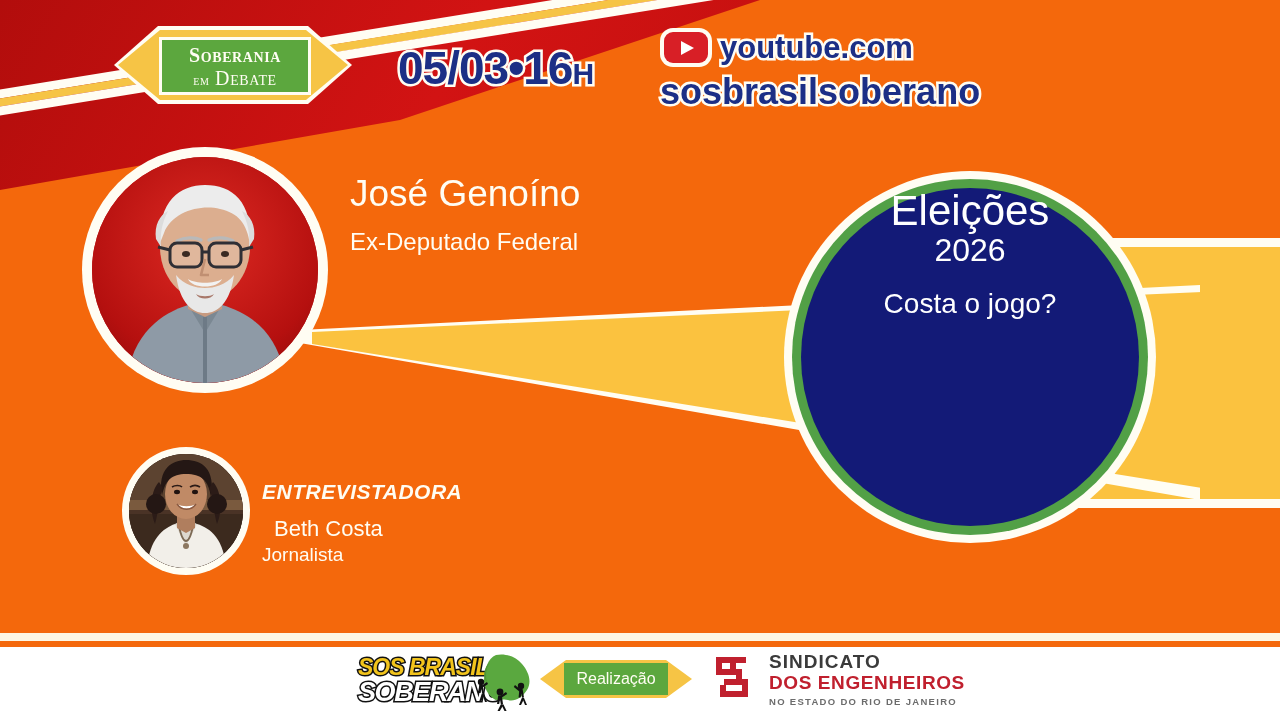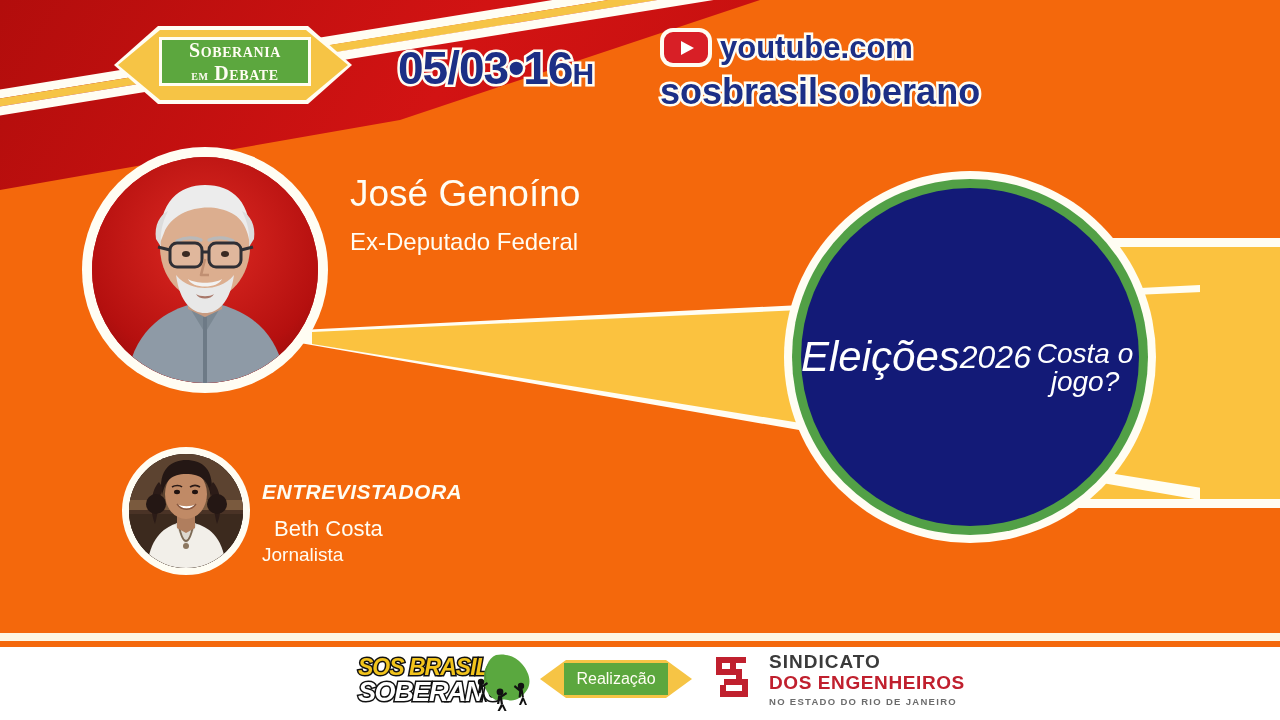--- a/index.html
+++ b/index.html
@@ -32,26 +32,26 @@
   .band-white{position:absolute;left:0;top:633px;width:1280px;height:8px;background:#fdf6e4;}
   .band-orange{position:absolute;left:0;top:641px;width:1280px;height:6px;background:#f4680c;}
   .footer{position:absolute;left:0;top:647px;width:1280px;height:73px;background:#ffffff;}
 
   
   .logo-wrap{position:absolute;left:118px;top:28px;width:230px;height:74px;}
   .logo-diamond{position:absolute;left:0;top:2px;width:230px;height:70px;background:#f6c445;
     clip-path:polygon(0 50%,42px 0,188px 0,230px 50%,188px 100%,42px 100%);}
   .logo-diamond-edge{position:absolute;left:-4px;top:-2px;width:238px;height:78px;background:#fffdf3;
     clip-path:polygon(0 50%,44px 0,194px 0,238px 50%,194px 100%,44px 100%);}
-  .logo-plate{position:absolute;left:41px;top:9px;width:152px;height:49px;background:#5ca73e;
+  .logo-plate{position:absolute;left:41px;top:9px;width:152px;height:58px;background:#5ca73e;
     border:3px solid #fffdf3;box-sizing:border-box;display:flex;flex-direction:column;
     align-items:center;justify-content:center;}
   .logo-l1{color:#fffdf3;font-size:20px;font-weight:bold;letter-spacing:.6px;line-height:1;
     font-family:"Liberation Serif",serif;font-variant:small-caps;}
-  .logo-l2{color:#fffdf3;font-size:20px;font-weight:bold;letter-spacing:.6px;line-height:1;
+  .logo-l2{color:#fffdf3;font-size:20px;font-weight:normal;letter-spacing:.6px;line-height:1;
     margin-top:3px;font-family:"Liberation Serif",serif;font-variant:small-caps;}
   .logo-l2 .sm{font-size:14px;}
 
   
   .date{position:absolute;left:398px;top:45px;color:#1c2f86;font-size:46px;font-weight:bold;
     letter-spacing:-1px;line-height:1;
     -webkit-text-stroke:5px #fffdf3;paint-order:stroke fill;}
   .date .h{font-size:30px;}
 
   
@@ -84,21 +84,21 @@
     font-weight:bold;letter-spacing:.5px;line-height:1;}
   .iv-name{position:absolute;left:262px;top:518px;color:#fffdf3;font-size:22px;line-height:1;margin-left:12px;}
   .iv-role{position:absolute;left:262px;top:545px;color:#fffdf3;font-size:19px;line-height:1;}
 
   
   .circle-outer{position:absolute;left:784px;top:171px;width:372px;height:372px;border-radius:50%;
     background:#fffdf3;}
   .circle-green{position:absolute;left:792px;top:179px;width:356px;height:356px;border-radius:50%;
     background:#52a046;}
   .circle-navy{position:absolute;left:801px;top:188px;width:338px;height:338px;border-radius:50%;
-    background:#131a77;display:flex;flex-direction:row;align-items:center;justify-content:flex-start;font-style:italic;}
+    background:#131a77;display:flex;flex-direction:column;align-items:center;justify-content:flex-start;}
   .c-t1{color:#ffffff;font-size:42px;line-height:1.08;text-align:center;}
   .c-t2{color:#ffffff;font-size:32px;line-height:1.08;text-align:center;}
   .c-sub{color:#ffffff;font-size:28px;line-height:1;text-align:center;margin-top:22px;}
 
   
   .f-sos{position:absolute;left:358px;top:652px;width:180px;height:60px;}
   .sos-t1{position:absolute;left:0;top:4px;color:#f2c41c;font-size:23px;font-weight:bold;
     font-style:italic;letter-spacing:-1px;line-height:1;-webkit-text-stroke:3px #111;
     paint-order:stroke fill;font-family:"Liberation Sans",sans-serif;}
   .sos-t2{position:absolute;left:0;top:27px;color:#ffffff;font-size:27px;font-weight:bold;

